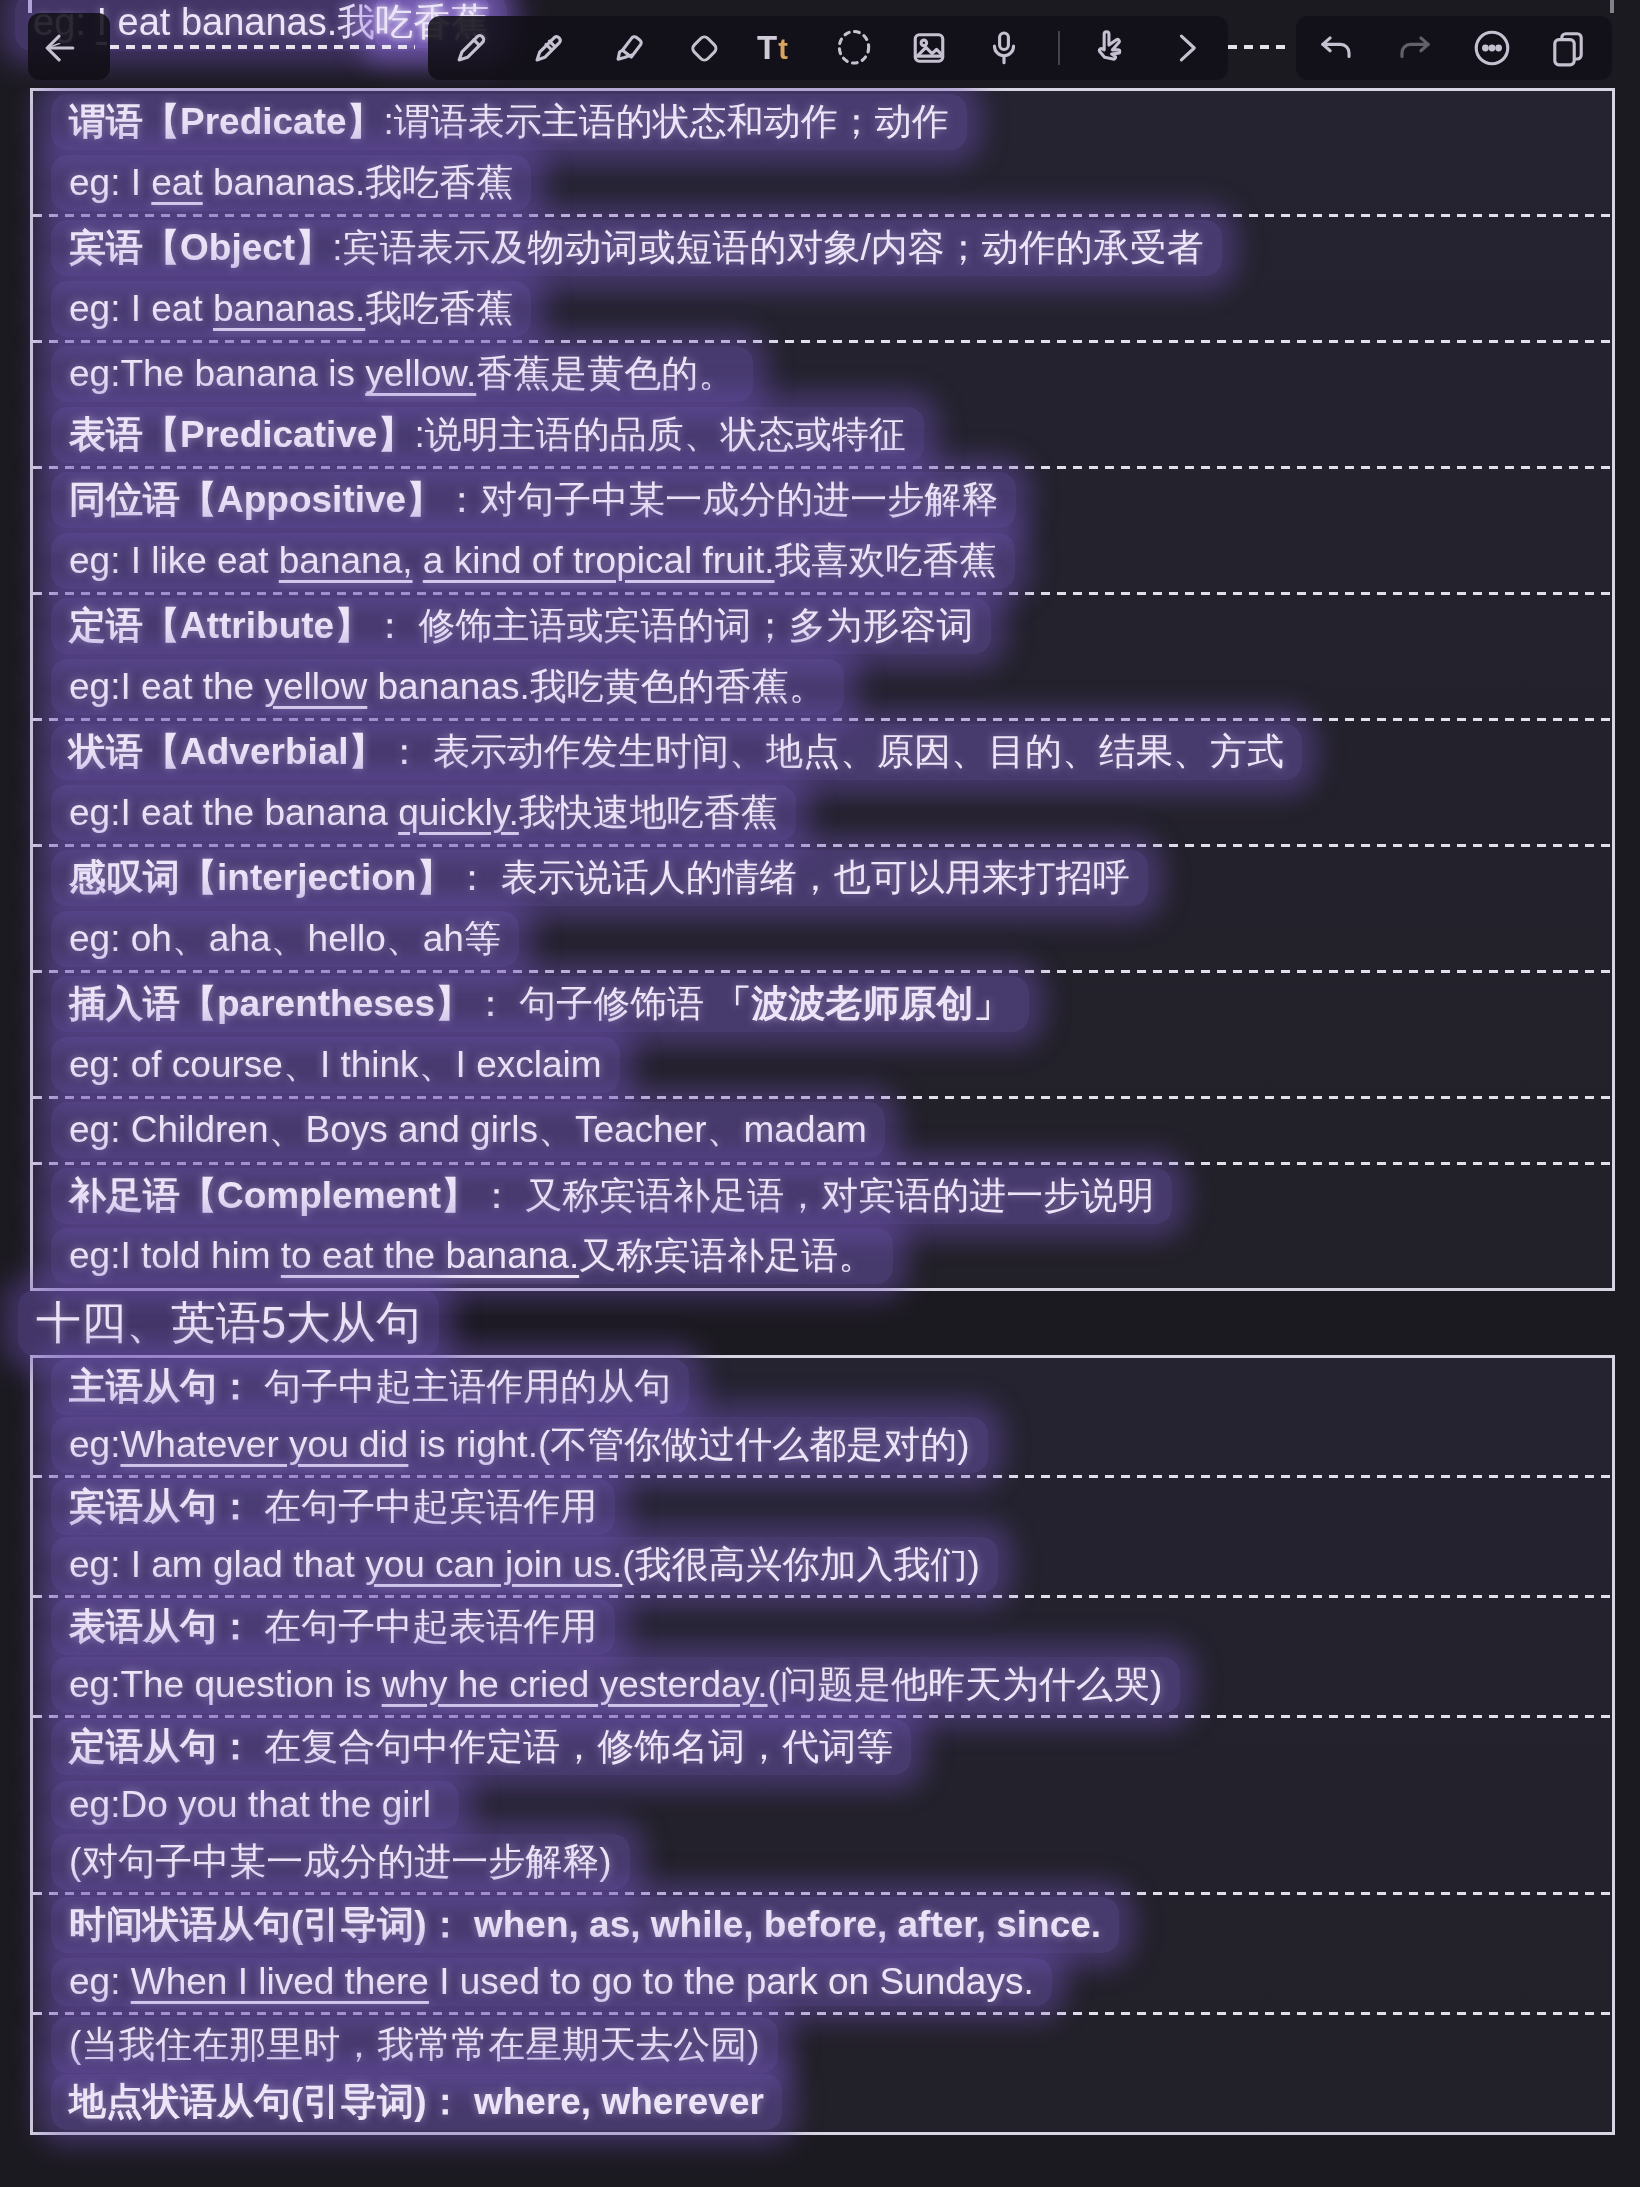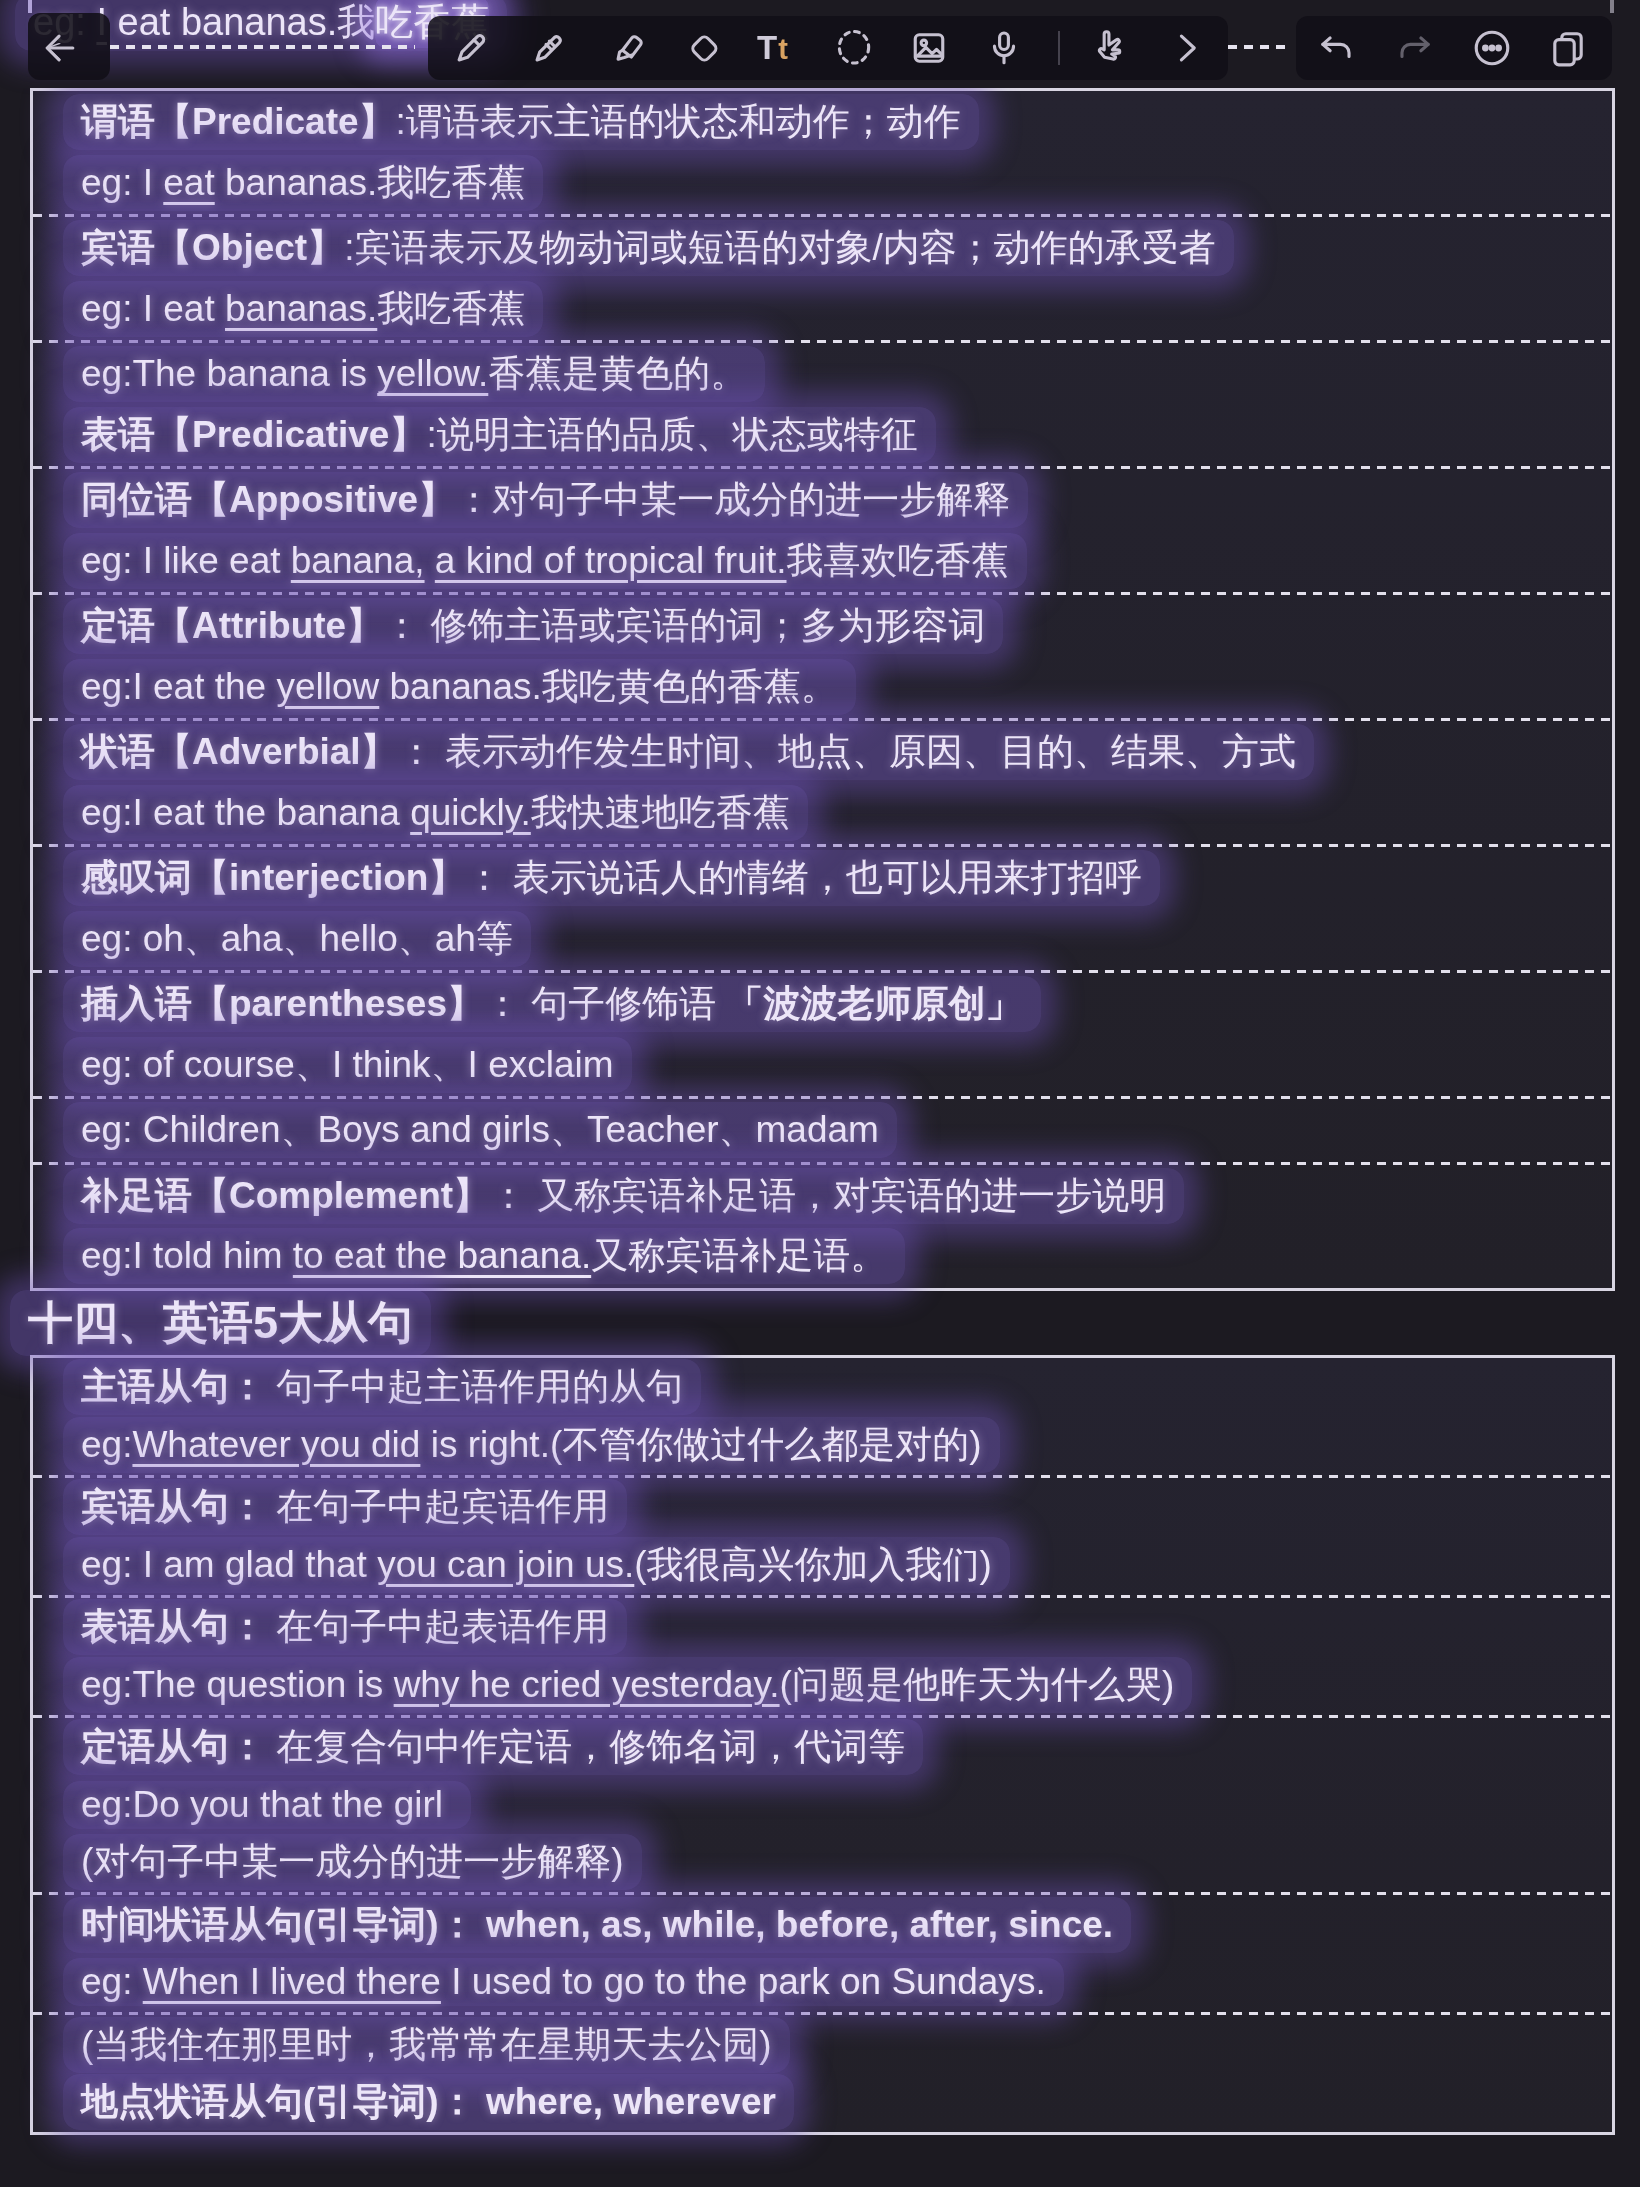--- a/index.html
+++ b/index.html
@@ -40,21 +40,21 @@
   .tb-icon.dim{opacity:.45;}
   .tt-label{font-size:33px;font-weight:700;color:#cfcbd9;letter-spacing:1px;}
   .tt-label .tt-t{color:#d9a362;font-size:29px;}
   .tb-sep{position:absolute;left:1058px;top:31px;width:2px;height:34px;background:rgba(165,160,178,.35);z-index:4;}
   
   .gtable{
     margin-left:30px;width:1585px;box-sizing:border-box;
     border:3px solid #d8d5e2;
     background:linear-gradient(180deg,#252330,#222028);
   }
-  .row{padding:1px 48px;}
+  .row{padding:1px 36px;}
   .line{display:flex;align-items:center;white-space:pre;font-size:37px;}
   #t1 .line{height:60.5px;}
   #t2 .line{height:57.5px;}
   .divider{
     height:3px;margin:0;
     background:repeating-linear-gradient(90deg,#e2dfeb 0 9px,transparent 9px 16px);
   }
   .blob{
     display:inline-flex;align-items:center;
     padding:3px 18px;margin-left:-18px;border-radius:16px;
@@ -64,21 +64,21 @@
   }
   .b{font-weight:700;}
   .u{text-decoration:underline;text-decoration-thickness:3px;text-underline-offset:7px;}
   .hot{
     background:rgba(140,108,215,.58);border-radius:10px;
     box-shadow:0 0 24px 16px rgba(140,108,215,.5);
     text-shadow:0 0 6px #fff,0 0 20px #b894ff;
   }
   .section-title{
     height:64px;display:flex;align-items:center;
-    padding-left:28px;font-size:45px;font-weight:700;white-space:pre;
+    padding-left:36px;font-size:45px;font-weight:400;white-space:pre;
   }
 </style>
 </head>
 <body>
 
 <div class="strip">
   <div class="edge-tick" id="tick-l"></div>
   <div class="edge-tick" id="tick-r"></div>
   <div class="top-line"><span class="blob" id="topline"><span>eg: </span><span class="u">I</span><span> eat bananas.我</span><span class="hot">吃香蕉</span></span></div>
   <div class="dash-seg" id="dash-a"></div>

